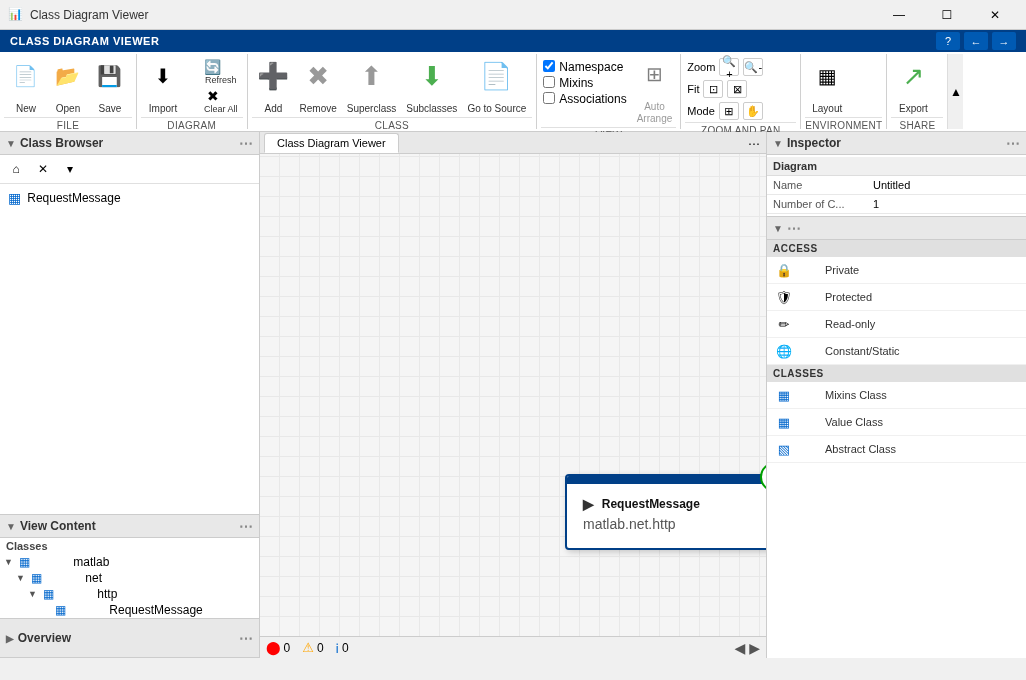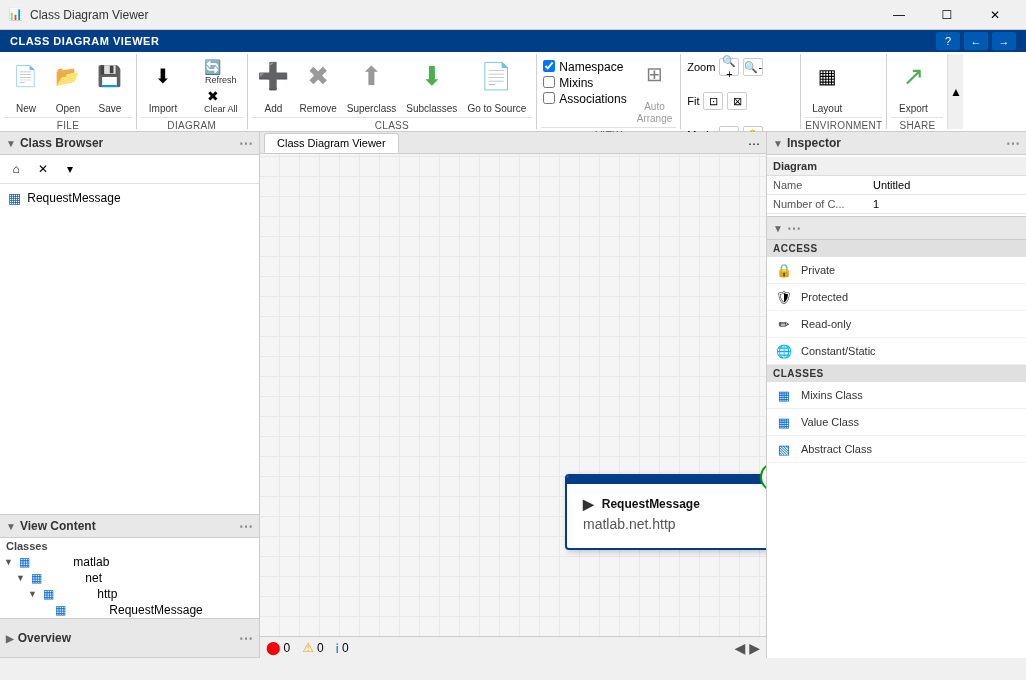--- a/index.html
+++ b/index.html
@@ -351,21 +351,21 @@
       padding: 4px 8px;
       gap: 8px;
       border-bottom: 1px solid #f0f0f0;
       cursor: pointer;
     }
     .legend-icon {
       width: 18px; height: 18px;
       display: flex; align-items: center; justify-content: center;
       font-size: 13px;
     }
-    .legend-label { font-size: 11px; color: #333; }
+    .legend-label { font-size: 11px; color: #333; margin-left: 24px; }
 
     
     .tab-bar {
       height: 22px;
       background: #e8e8e8;
       border-bottom: 1px solid #ccc;
       display: flex;
       align-items: flex-end;
       padding: 0 4px;
     }
@@ -515,21 +515,21 @@
       </div>
       <button class="ribbon-btn" style="opacity:0.5">
         <div class="ribbon-btn-icon">⊞</div>
         <div class="ribbon-btn-label">Auto<br>Arrange</div>
       </button>
     </div>
     <div class="ribbon-group-label">VIEW</div>
   </div>
 
   <div class="ribbon-group" style="min-width:120px">
-    <div style="display:flex;flex-direction:column;gap:16px;padding:2px;flex:1">
+    <div style="display:flex;flex-direction:column;gap:4px;padding:2px;flex:1">
       <div style="display:flex;align-items:center;gap:4px">
         <span style="font-size:11px">Zoom</span>
         <button class="zoom-btn">🔍+</button>
         <button class="zoom-btn">🔍-</button>
       </div>
       <div style="display:flex;align-items:center;gap:4px">
         <span style="font-size:11px">Fit</span>
         <button class="zoom-btn">⊡</button>
         <button class="zoom-btn">⊠</button>
       </div>

